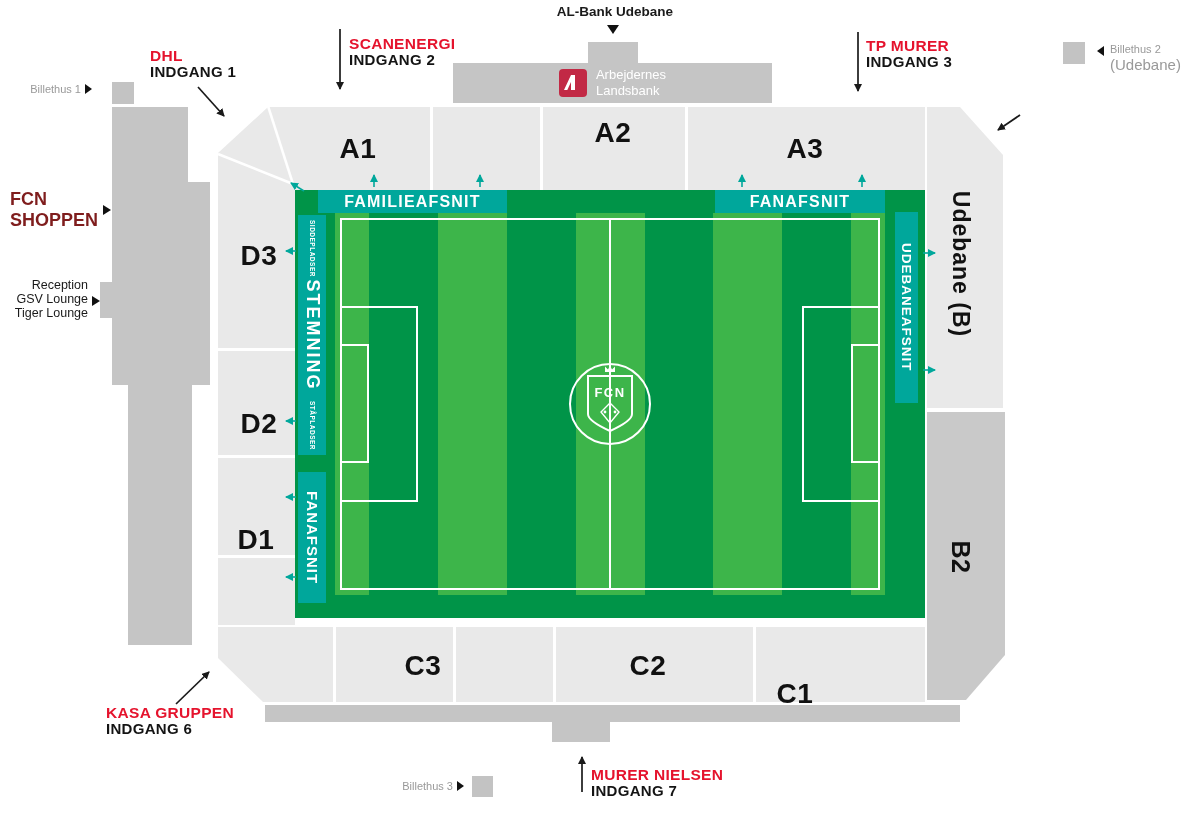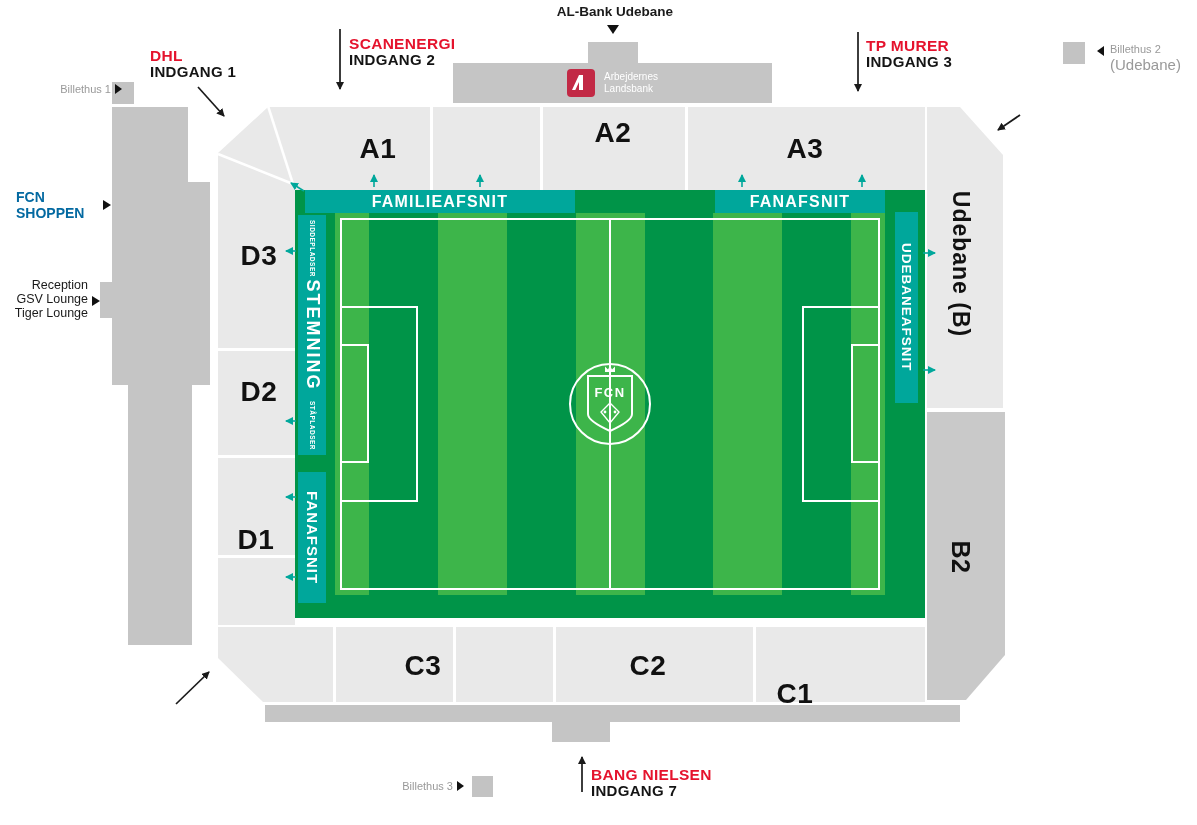--- a/index.html
+++ b/index.html
@@ -15,33 +15,33 @@
   .lightstripe{position:absolute;top:0;height:100%;background:#3db54a;}
   .sec{position:absolute;transform:translate(-50%,-50%);font-weight:bold;font-size:28px;
        color:#111;letter-spacing:.5px;z-index:5;white-space:nowrap;}
   .vert{writing-mode:vertical-rl;white-space:nowrap;}
   .tealseg{position:absolute;background:#00a79b;color:#fff;font-weight:bold;z-index:4;
            display:flex;align-items:center;justify-content:center;}
   .ent{position:absolute;line-height:1.1;z-index:5;white-space:nowrap;}
   .ent .sp{color:#e5132d;font-weight:bold;font-size:15.5px;letter-spacing:.3px;}
   .ent .gt{color:#141414;font-weight:bold;font-size:15px;letter-spacing:.3px;}
   .graylab{color:#999;font-size:11px;}
-  .blklab{color:#0369a1;font-size:14px;font-weight:bold;}
+  .blklab{color:#7f1d1d;font-size:18px;font-weight:bold;}
   .grp{position:absolute;display:flex;align-items:center;z-index:5;}
   .tri-r{width:0;height:0;border-left:8px solid #111;border-top:5px solid transparent;
          border-bottom:5px solid transparent;}
   .tri-l{width:0;height:0;border-right:8px solid #111;border-top:5px solid transparent;
          border-bottom:5px solid transparent;}
   .tri-d{width:0;height:0;border-top:9px solid #111;border-left:6px solid transparent;
          border-right:6px solid transparent;}
   #overlay{position:absolute;left:0;top:0;z-index:3;}
   #albank{display:flex;align-items:center;justify-content:center;gap:9px;}
   #al-logo{width:28px;height:28px;background:#c22945;border-radius:4px;
            display:flex;align-items:center;justify-content:center;}
-  #bank-text{color:#fff;font-size:10px;line-height:1.2;}
+  #bank-text{color:#fff;font-size:13px;line-height:1.2;}
   #stemning-strip{z-index:4;}
   .stem-small{position:absolute;left:50%;transform:translateX(-50%);color:#fff;
               font-weight:bold;font-size:6.5px;letter-spacing:.5px;}
 </style>
 </head>
 <body>
 
 <div id="stage">
 
   <div class="tick" style="left:112px;top:82px;width:22px;height:22px;"></div>
@@ -151,21 +151,21 @@
       <line x1="296" y1="251" x2="286" y2="251" marker-end="url(#mteal)"></line>
       <line x1="296" y1="421" x2="286" y2="421" marker-end="url(#mteal)"></line>
       <line x1="296" y1="497" x2="286" y2="497" marker-end="url(#mteal)"></line>
       <line x1="296" y1="577" x2="286" y2="577" marker-end="url(#mteal)"></line>
       <line x1="923" y1="253" x2="935" y2="253" marker-end="url(#mteal)"></line>
       <line x1="923" y1="370" x2="935" y2="370" marker-end="url(#mteal)"></line>
       <line x1="304" y1="191" x2="291" y2="183" marker-end="url(#mteal)"></line>
     </g>
   </svg>
 
-  <div class="tealseg" style="left:305px;top:190px;width:270px;height:23px;font-size:16px;letter-spacing:1.2px;">
+  <div class="tealseg" style="left:318px;top:190px;width:189px;height:23px;font-size:16px;letter-spacing:1.2px;">
     <span>FAMILIEAFSNIT</span>
   </div>
   <div class="tealseg" style="left:715px;top:190px;width:170px;height:23px;font-size:16px;letter-spacing:1.2px;">
     <span>FANAFSNIT</span>
   </div>
 
   <div class="tealseg" id="stemning-strip" style="left:298px;top:215px;width:28px;height:240px;">
     <div class="stem-small vert" style="top:5px;">SIDDEPLADSER</div>
     <div class="vert" style="position:absolute;left:50%;top:50%;transform:translate(-50%,-50%);
          font-size:18px;font-weight:bold;color:#fff;letter-spacing:2px;">STEMNING</div>
@@ -173,54 +173,58 @@
   </div>
 
   <div class="tealseg" style="left:298px;top:472px;width:28px;height:131px;">
     <span class="vert" style="font-size:15px;letter-spacing:1px;">FANAFSNIT</span>
   </div>
 
   <div class="tealseg" style="left:895px;top:212px;width:23px;height:191px;">
     <span class="vert" style="font-size:13.5px;letter-spacing:1px;">UDEBANEAFSNIT</span>
   </div>
 
-  <div class="sec" style="left:378px;top:149px;text-align:right;">A1</div>
+  <div class="sec" style="left:358px;top:149px;text-align:right;">A1</div>
   <div class="sec" style="left:613px;top:133px;">A2</div>
   <div class="sec" style="left:805px;top:149px;text-align:center;">A3</div>
   <div class="sec" style="left:259px;top:256px;">D3</div>
-  <div class="sec" style="left:259px;top:392px;">D2</div>
+  <div class="sec" style="left:259px;top:424px;">D2</div>
   <div class="sec" style="left:256px;top:540px;">D1</div>
   <div class="sec" style="left:423px;top:666px;">C3</div>
   <div class="sec" style="left:648px;top:666px;">C2</div>
   <div class="sec" style="left:795px;top:694px;">C1</div>
   <div class="sec vert" style="left:960px;top:264px;font-size:23px;letter-spacing:1px;">Udebane (B)</div>
   <div class="sec vert" style="left:960px;top:557px;font-size:25px;">B2</div>
 
   <div class="ent" style="left:150px;top:47px;">
     <div class="sp">DHL</div>
     <div class="gt">INDGANG 1</div>
   </div>
   <div class="ent" style="left:349px;top:35px;">
     <div class="sp">SCANENERGI</div>
     <div class="gt">INDGANG 2</div>
   </div>
   <div class="ent" style="left:866px;top:37px;">
     <div class="sp">TP MURER</div>
     <div class="gt">INDGANG 3</div>
   </div>
   <div class="ent" style="left:591px;top:766px;">
-    <div class="sp">BANG NIELSEN</div>
+    <div class="sp">MURER NIELSEN</div>
     <div class="gt">INDGANG 7</div>
+  </div>
+  <div class="ent" style="left:106px;top:704px;">
+    <div class="sp">KASA GRUPPEN</div>
+    <div class="gt">INDGANG 6</div>
   </div>
 
   <div class="abs" style="left:540px;top:4px;width:150px;text-align:center;font-size:13.5px;
        font-weight:bold;color:#1a1a1a;z-index:5;">AL-Bank Udebane</div>
   <div class="tri-d abs" style="left:607px;top:25px;z-index:5;"></div>
 
-  <div class="grp" style="left:44px;top:83px;width:78px;justify-content:flex-end;gap:4px;">
+  <div class="grp" style="left:14px;top:83px;width:78px;justify-content:flex-end;gap:4px;">
     <span class="graylab">Billethus 1</span>
     <span class="tri-r" style="border-left-width:7px;"></span>
   </div>
 
   <div class="grp" style="left:16px;top:189px;width:95px;justify-content:flex-end;gap:5px;">
     <span class="blklab">FCN SHOPPEN</span>
     <span class="tri-r"></span>
   </div>
 
   <div class="abs" style="left:8px;top:278px;width:80px;text-align:right;font-size:12.5px;

